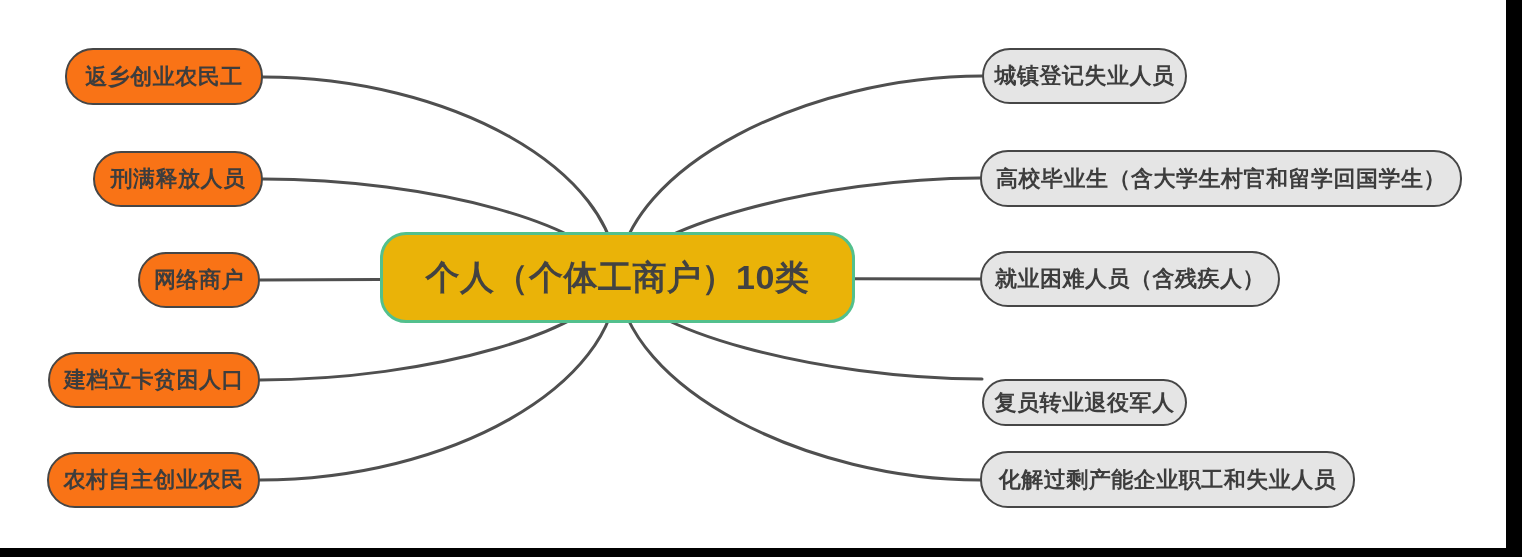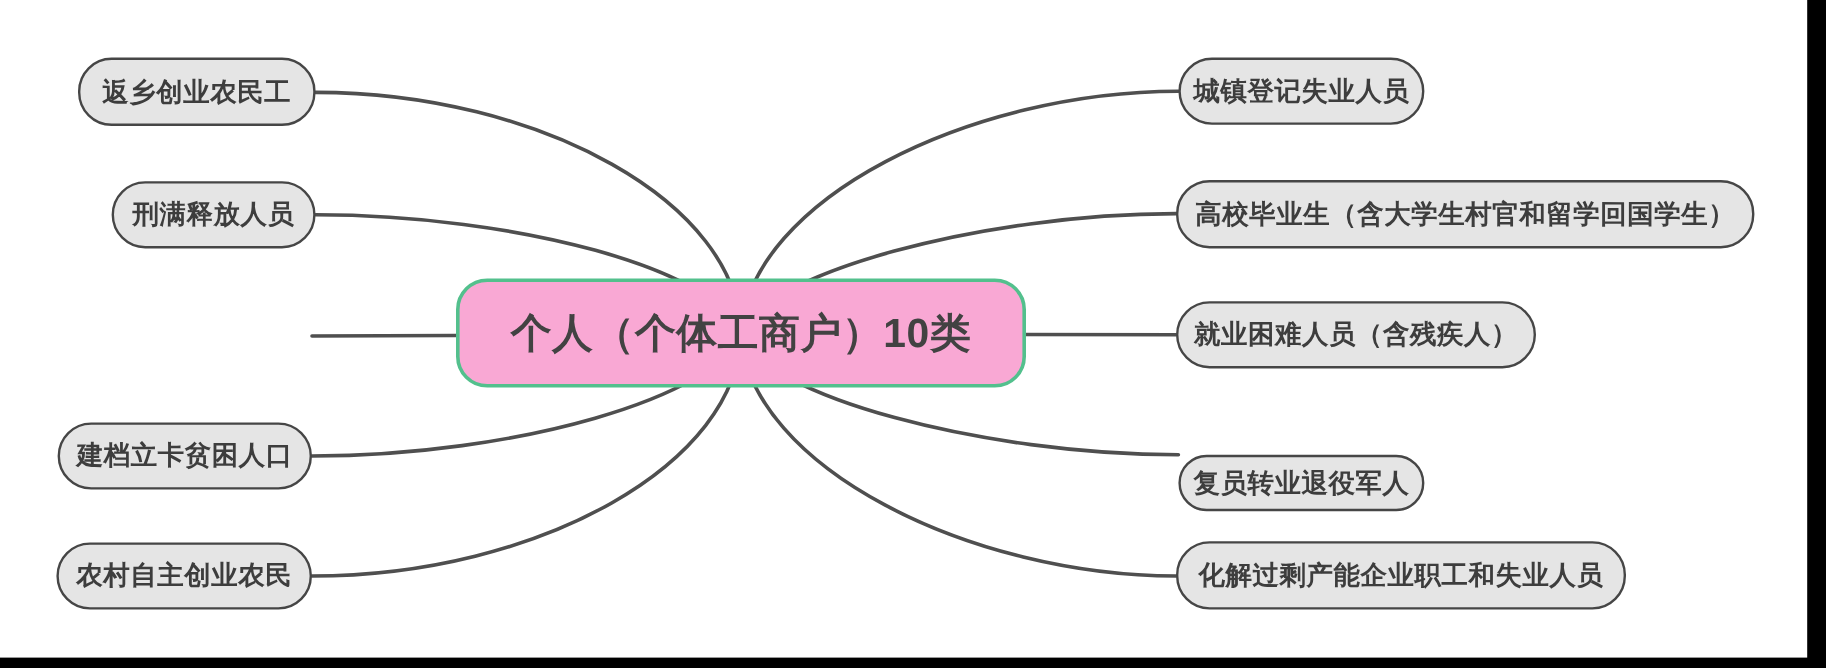--- a/index.html
+++ b/index.html
@@ -30,24 +30,24 @@
     box-sizing: border-box;
     border-radius: 28px;
     border: 2px solid #464646;
     color: #3d3d3d;
     font-weight: bold;
     font-size: 22px;
     letter-spacing: 0.5px;
     white-space: nowrap;
     cursor: default;
   }
-  .node.left-node  { background: #e5e5e5; }
+  .node.left-node  { background: #f97316; }
   .node.right-node { background: #e5e5e5; }
   .node.root-node {
-    background: #f9a8d4;
+    background: #eab308;
     border: 3px solid #53c08d;
     border-radius: 26px;
     font-size: 34px;
     color: #424242;
   }
   
   .root-node { left: 380px; top: 232px; width: 475px; height: 91px; }
   .ln1 { left: 65px;  top: 48px;  width: 198px; height: 57px; }
   .ln2 { left: 93px;  top: 151px; width: 170px; height: 56px; }
   .ln3 { left: 138px; top: 252px; width: 122px; height: 56px; }
@@ -84,20 +84,23 @@
   <div class="node root-node">
     <span>个人（个体工商户）10类</span>
   </div>
 
   <div class="node left-node ln1">
     <span>返乡创业农民工</span>
   </div>
   <div class="node left-node ln2">
     <span>刑满释放人员</span>
   </div>
+  <div class="node left-node ln3">
+    <span>网络商户</span>
+  </div>
   <div class="node left-node ln4">
     <span>建档立卡贫困人口</span>
   </div>
   <div class="node left-node ln5">
     <span>农村自主创业农民</span>
   </div>
 
   <div class="node right-node rn1">
     <span>城镇登记失业人员</span>
   </div>

